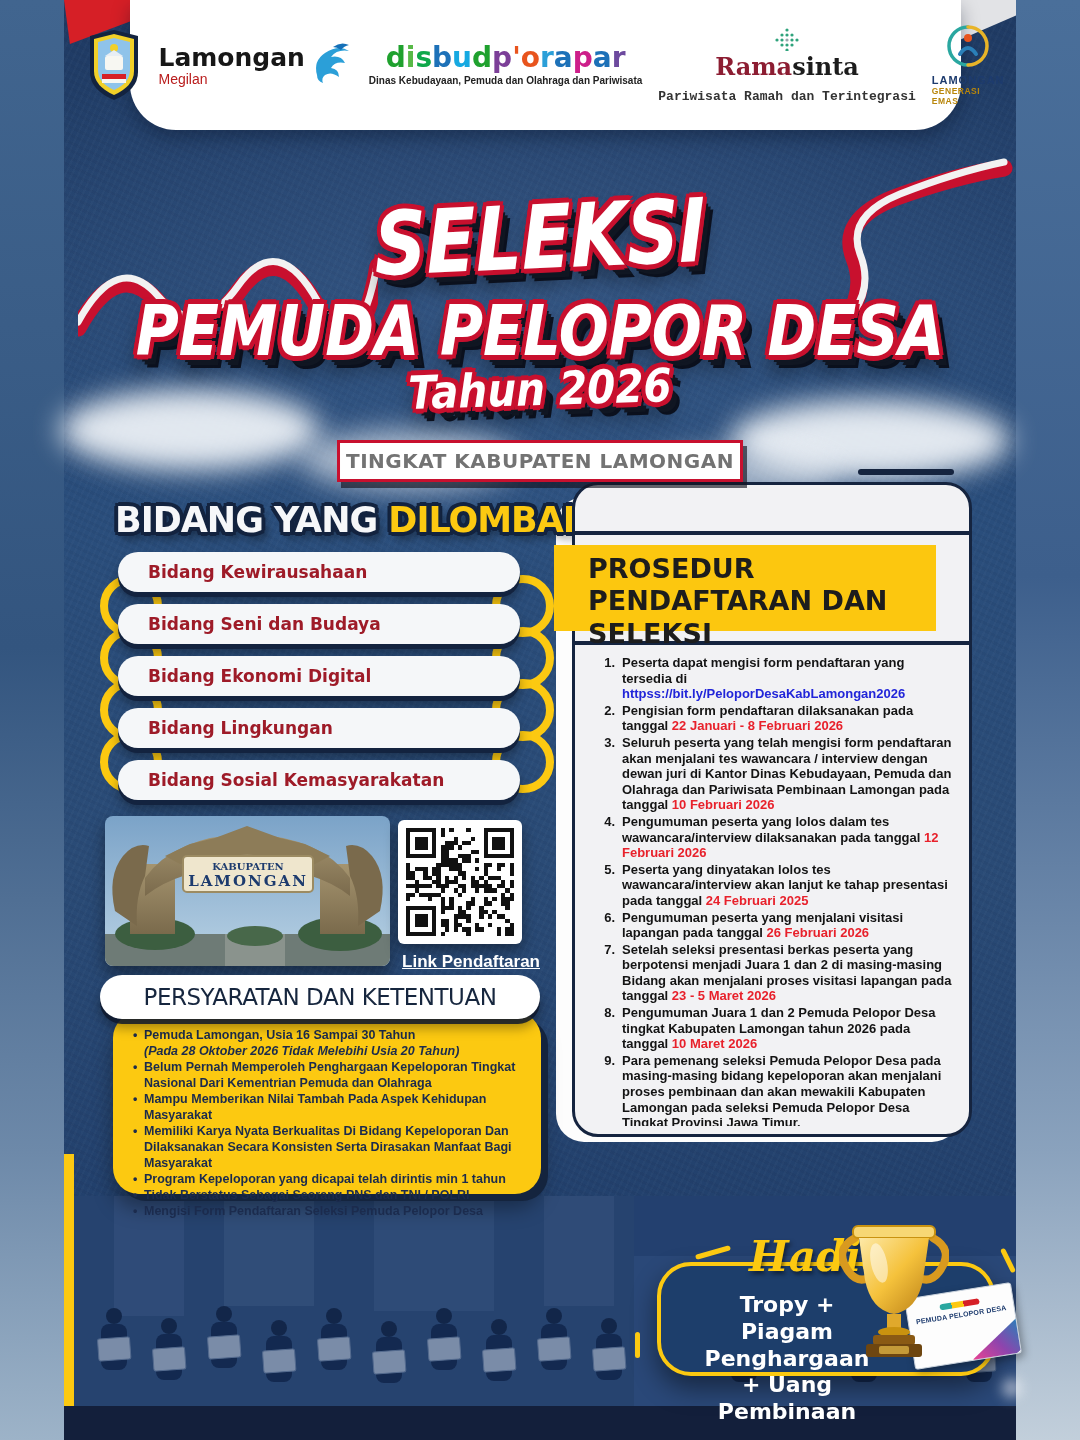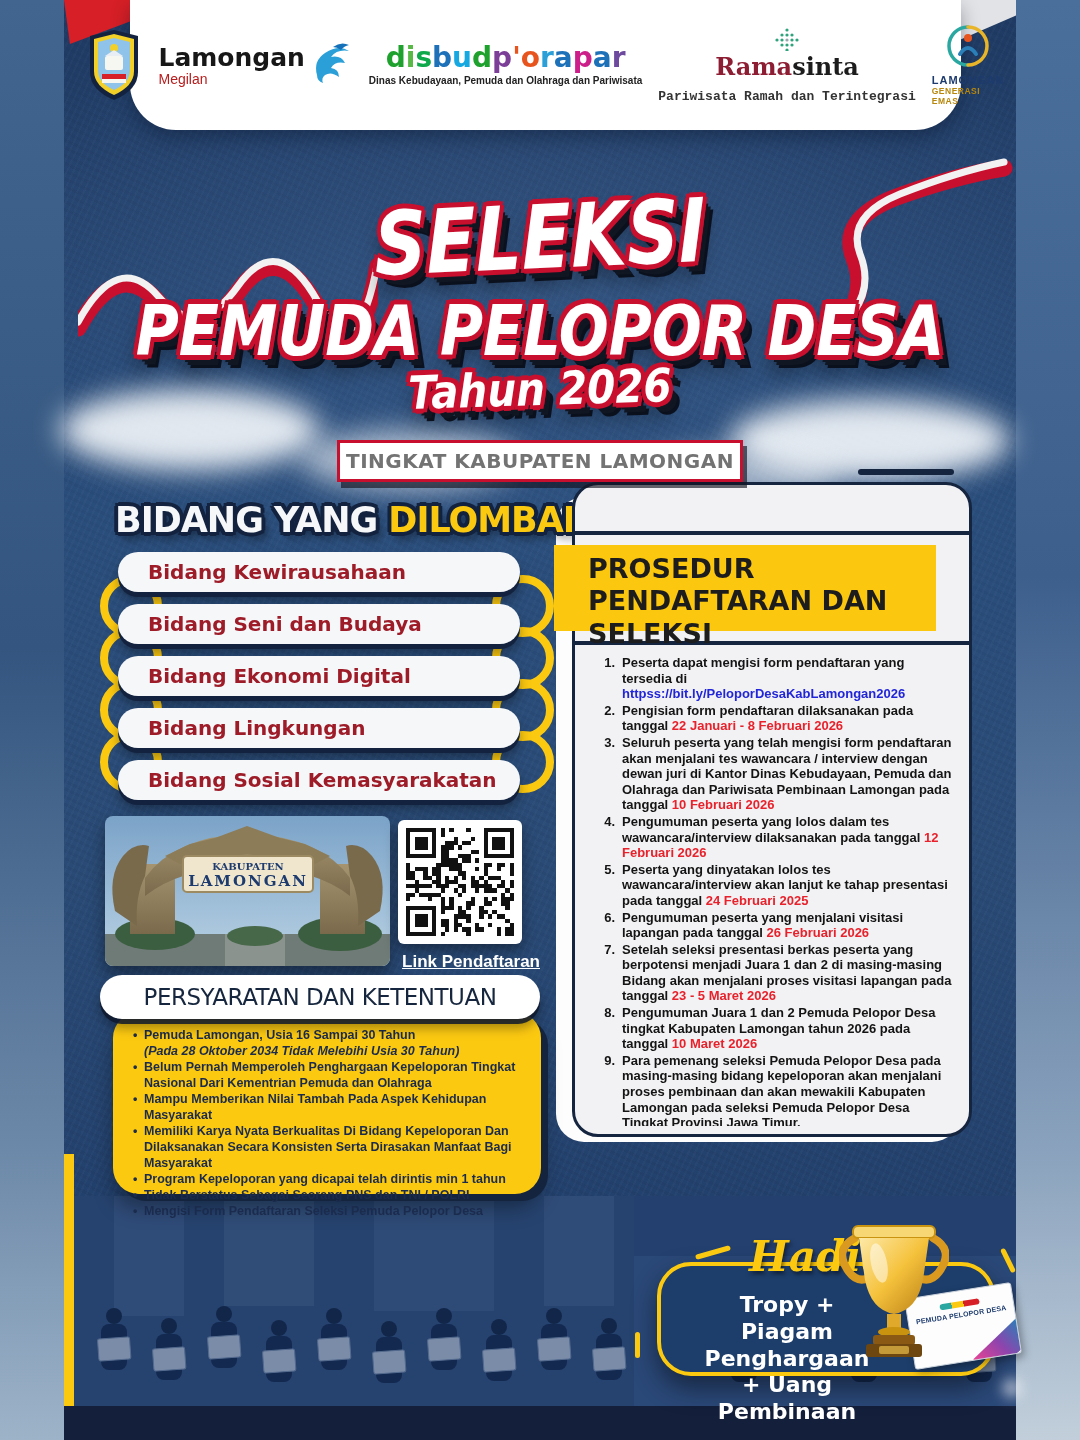--- a/index.html
+++ b/index.html
@@ -58,21 +58,21 @@
   
   .bidang-heading{position:absolute;left:115px;top:500px;z-index:5;white-space:nowrap;
        font-family:"DejaVu Sans",sans-serif;font-weight:bold;font-size:35px;letter-spacing:-1px;
        text-shadow:-3px -3px 0 #13233f,3px -3px 0 #13233f,-3px 3px 0 #13233f,3px 3px 0 #13233f,
                    -4px 0 0 #13233f,4px 0 0 #13233f,0 -4px 0 #13233f,0 4px 0 #13233f,
                    5px 7px 8px rgba(0,0,0,.45);}
   .bh-white{color:#f6f7f9;} .bh-yellow{color:#fcc911;}
   .pill-list{position:absolute;left:118px;top:552px;width:402px;margin:0;padding:0;list-style:none;z-index:5;}
   .pill{height:40px;margin-bottom:12px;background:#f5f7f9;border-radius:22px;display:flex;align-items:center;
        padding-left:30px;box-shadow:0 5px 0 #13233f,0 9px 12px rgba(0,0,0,.35);}
-  .pill span{font-family:"DejaVu Sans",sans-serif;font-weight:bold;font-size:20px;color:#9e1b28;}
+  .pill span{font-family:"DejaVu Sans",sans-serif;font-weight:bold;font-size:17px;color:#9e1b28;}
   .ring{position:absolute;width:46px;height:46px;border:8px solid #fcc911;border-radius:50%;z-index:4;}
 
   
   .gate{position:absolute;left:105px;top:816px;width:285px;height:150px;border-radius:8px;overflow:hidden;z-index:5;
         box-shadow:0 8px 16px rgba(0,0,0,.4);}
   .qr-box{position:absolute;left:398px;top:820px;width:124px;height:124px;background:#fff;border-radius:6px;
         padding:8px;box-sizing:border-box;z-index:6;box-shadow:0 6px 14px rgba(0,0,0,.4);}
   .qr-label{position:absolute;left:380px;top:952px;width:160px;text-align:right;color:#fff;
         font-size:17px;font-weight:bold;z-index:6;text-decoration:underline;}
 
@@ -501,21 +501,21 @@
         <rect x="8" y="80" width="12" height="12" fill="#111"></rect>
       </svg>
   </div>
   <div class="qr-label">Link Pendaftaran</div>
 
   <div class="persy-head">PERSYARATAN DAN KETENTUAN</div>
   <div class="persy-card">
     <ul>
 
     <li>
-          <span>Pemuda Lamongan, Usia 16 Sampai 30 Tahun</span><span class="per-note">(Pada 28 Oktober 2034 Tidak Melebihi Usia 30 Tahun)</span>
+          <span>Pemuda Lamongan, Usia 16 Sampai 30 Tahun</span><span class="per-note">(Pada 28 Oktober 2026 Tidak Melebihi Usia 20 Tahun)</span>
         </li>
         <li>
           <span>Belum Pernah Memperoleh Penghargaan Kepeloporan Tingkat Nasional Dari Kementrian Pemuda dan Olahraga</span><span class="per-note"></span>
         </li>
         <li>
           <span>Mampu Memberikan Nilai Tambah Pada Aspek Kehidupan Masyarakat</span><span class="per-note"></span>
         </li>
         <li>
           <span>Memiliki Karya Nyata Berkualitas Di Bidang Kepeloporan Dan Dilaksanakan Secara Konsisten Serta Dirasakan Manfaat Bagi Masyarakat</span><span class="per-note"></span>
         </li>

